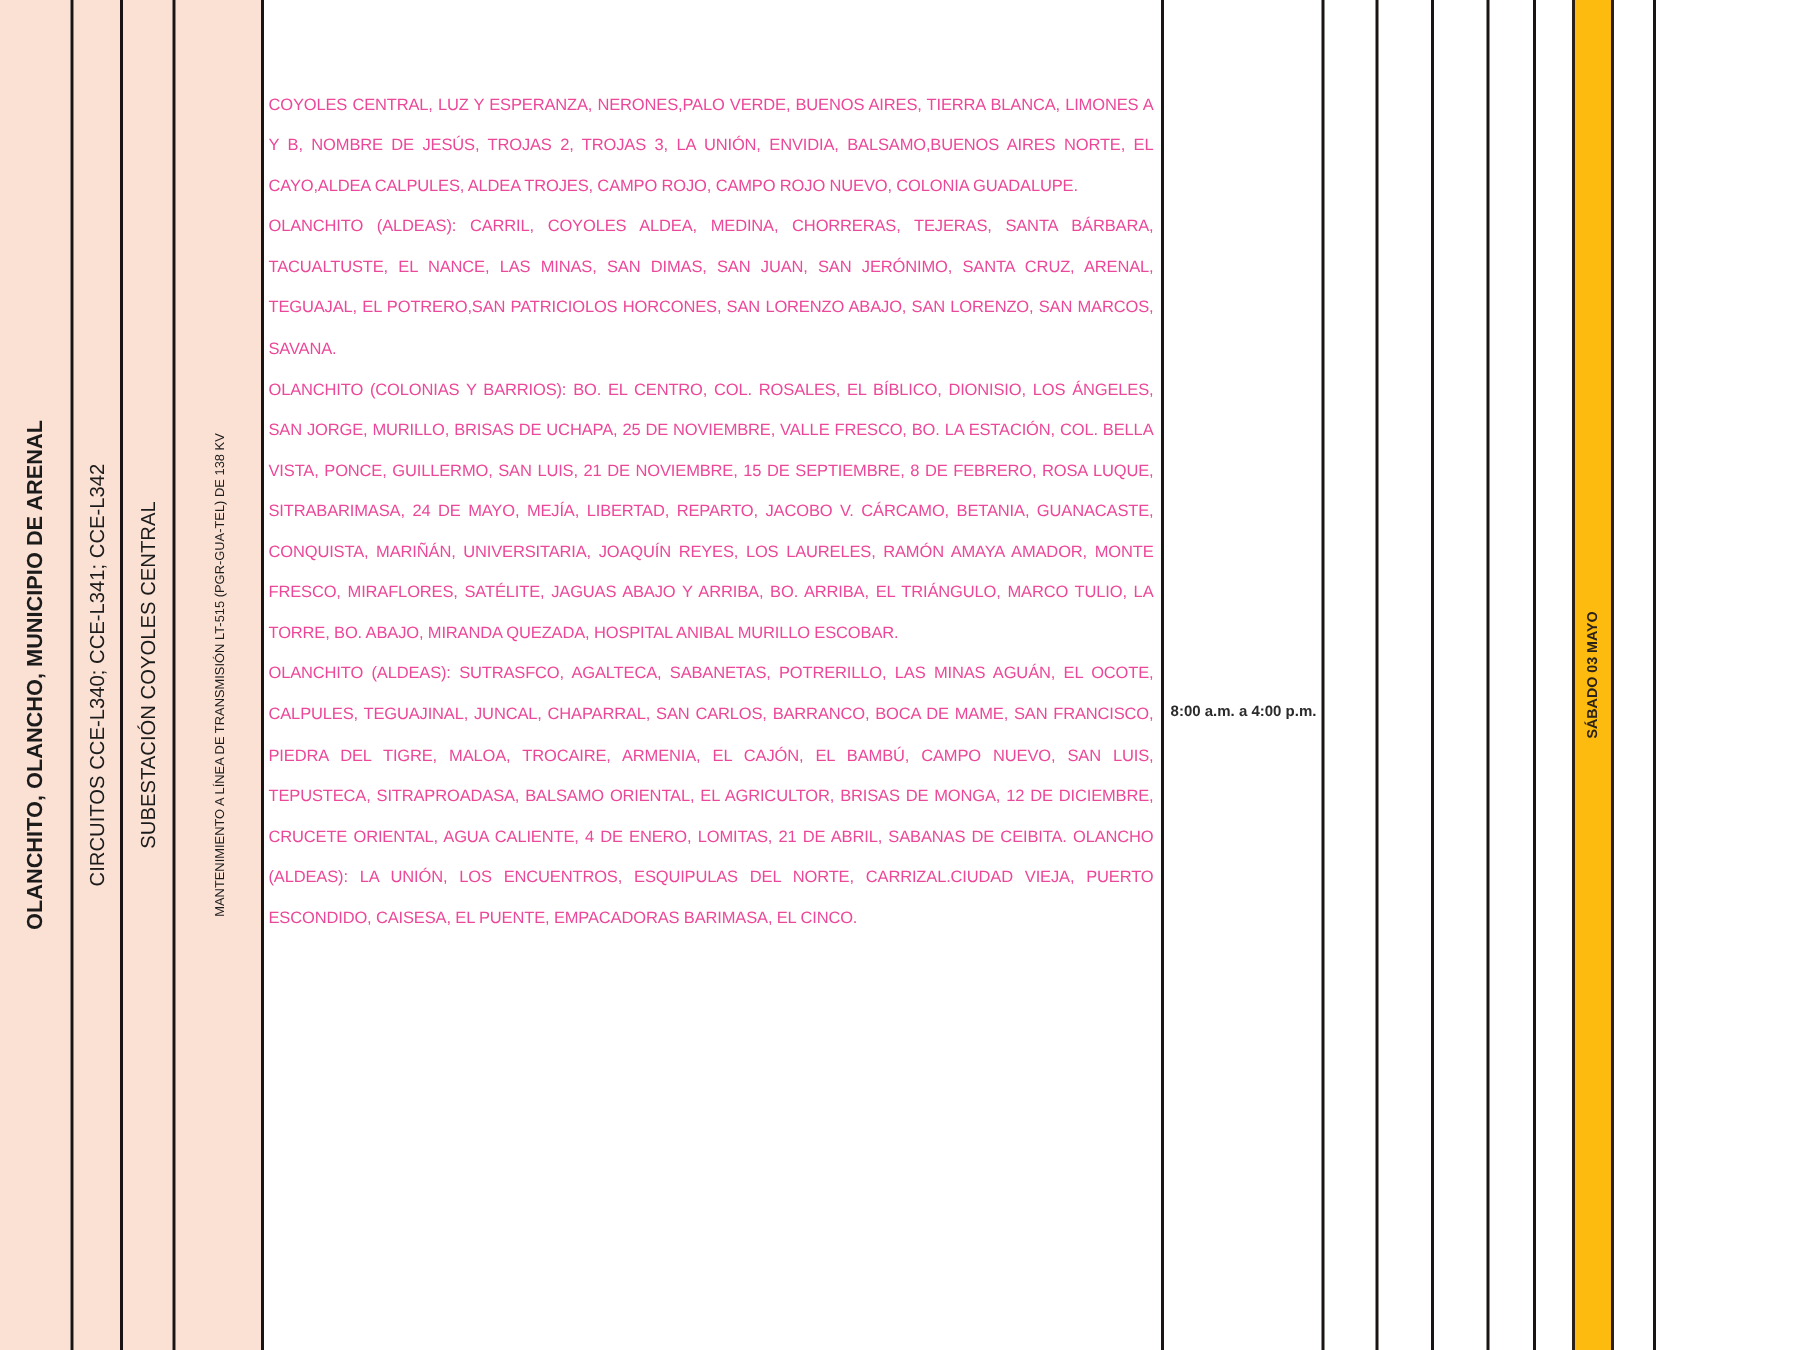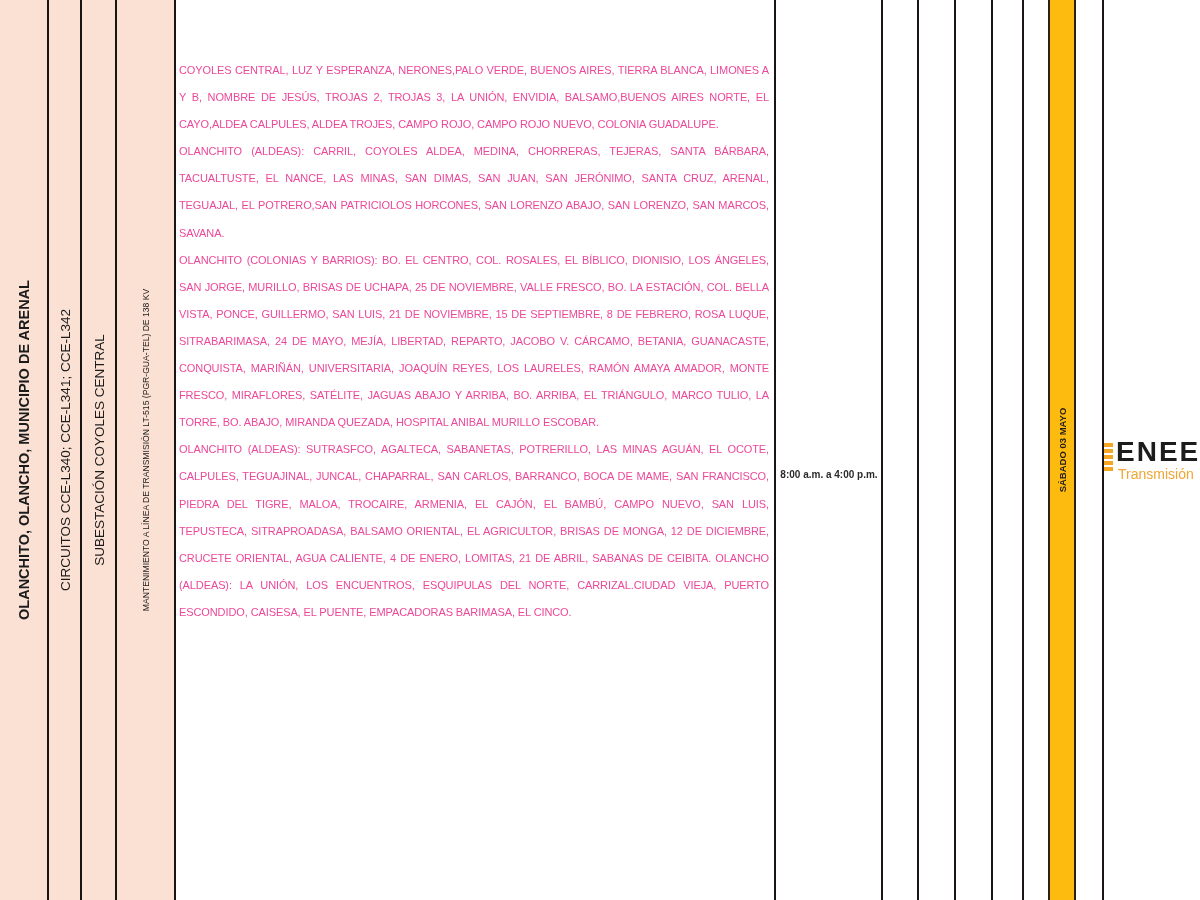--- a/index.html
+++ b/index.html
@@ -106,25 +106,14 @@
     <p>OLANCHITO (COLONIAS Y BARRIOS): BO. EL CENTRO, COL. ROSALES, EL BÍBLICO, DIONISIO, LOS ÁNGELES, SAN JORGE, MURILLO, BRISAS DE UCHAPA, 25 DE NOVIEMBRE, VALLE FRESCO, BO. LA ESTACIÓN, COL. BELLA VISTA, PONCE, GUILLERMO, SAN LUIS, 21 DE NOVIEMBRE, 15 DE SEPTIEMBRE, 8 DE FEBRERO, ROSA LUQUE, SITRABARIMASA, 24 DE MAYO, MEJÍA, LIBERTAD, REPARTO, JACOBO V. CÁRCAMO, BETANIA, GUANACASTE, CONQUISTA, MARIÑÁN, UNIVERSITARIA, JOAQUÍN REYES, LOS LAURELES, RAMÓN AMAYA AMADOR, MONTE FRESCO, MIRAFLORES, SATÉLITE, JAGUAS ABAJO Y ARRIBA, BO. ARRIBA, EL TRIÁNGULO, MARCO TULIO, LA TORRE, BO. ABAJO, MIRANDA QUEZADA, HOSPITAL ANIBAL MURILLO ESCOBAR.</p>
     <p>OLANCHITO (ALDEAS): SUTRASFCO, AGALTECA, SABANETAS, POTRERILLO, LAS MINAS AGUÁN, EL OCOTE, CALPULES, TEGUAJINAL, JUNCAL, CHAPARRAL, SAN CARLOS, BARRANCO, BOCA DE MAME, SAN FRANCISCO, PIEDRA DEL TIGRE, MALOA, TROCAIRE, ARMENIA, EL CAJÓN, EL BAMBÚ, CAMPO NUEVO, SAN LUIS, TEPUSTECA, SITRAPROADASA, BALSAMO ORIENTAL, EL AGRICULTOR, BRISAS DE MONGA, 12 DE DICIEMBRE, CRUCETE ORIENTAL, AGUA CALIENTE, 4 DE ENERO, LOMITAS, 21 DE ABRIL, SABANAS DE CEIBITA. OLANCHO (ALDEAS): LA UNIÓN, LOS ENCUENTROS, ESQUIPULAS DEL NORTE, CARRIZAL.CIUDAD VIEJA, PUERTO ESCONDIDO, CAISESA, EL PUENTE, EMPACADORAS BARIMASA, EL CINCO.</p>
   </div>
 
   <div class="time">8:00 a.m. a 4:00 p.m.</div>
 
   <div class="yellow">
     <div class="rot date">SÁBADO 03 MAYO</div>
   </div>
 
-  <div class="logo">
-    <div class="logo-bar">
-      <span></span>
-        <span></span>
-        <span></span>
-        <span></span>
-        <span></span>
-    </div>
-    <div class="logo-name">ENEE</div>
-    <div class="logo-sub">Transmisión</div>
-  </div>
 
 </div>
 
 </body></html>

